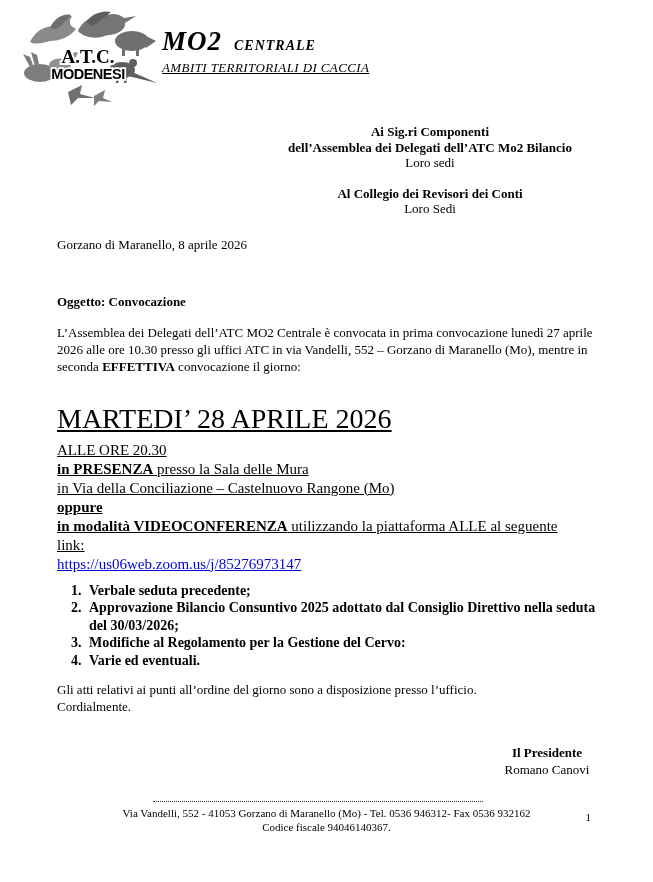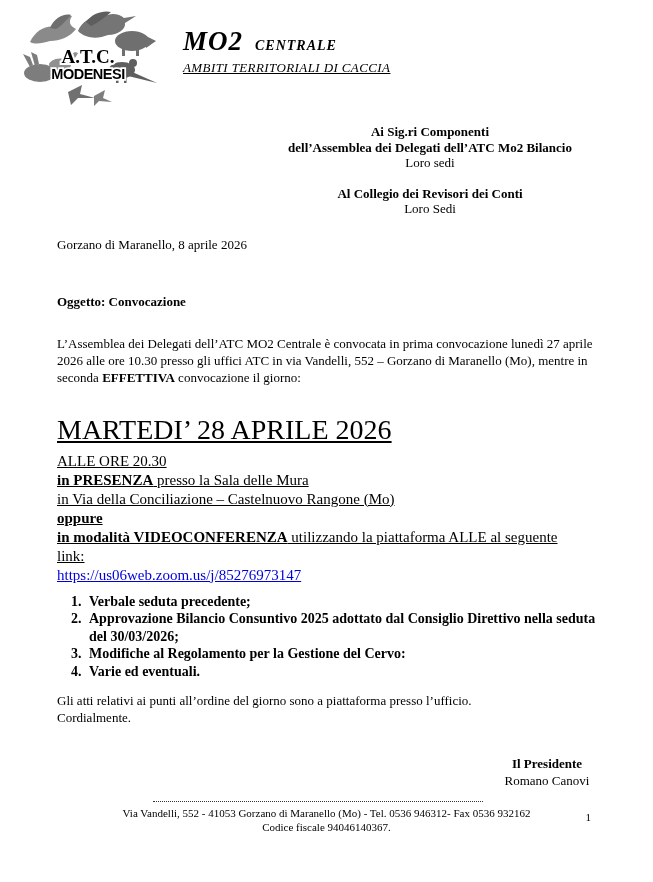--- a/index.html
+++ b/index.html
@@ -11,34 +11,34 @@
     font-family:"Liberation Serif", serif;
     color:#000;
     overflow:hidden;
   }
   .b{font-weight:bold;}
   .u{text-decoration:underline;}
 
   
   .hdr{display:flex;align-items:flex-start;padding:8px 0 0 16px;height:102px;}
   .logo{width:142px;height:100px;flex:0 0 auto;}
-  .brand{margin-left:25px;padding-top:18px;}
+  .brand{margin-left:4px;padding-top:18px;}
   .brand-line{white-space:nowrap;}
   .brand-mo2{font-size:27px;font-weight:bold;font-style:italic;letter-spacing:1px;}
   .brand-centrale{font-size:14px;font-weight:bold;font-style:italic;margin-left:8px;letter-spacing:1px;}
   .brand-sub{font-size:13px;font-style:italic;text-decoration:underline;margin-top:3px;letter-spacing:0.4px;}
 
   
   .recipients{margin:14px 0 11px 207px;width:446px;text-align:center;font-size:13px;line-height:15.5px;}
   .recipients .spacer{height:15px;}
 
   .content{margin-left:57px;margin-right:53px;}
   .dateline{margin-top:20px;font-size:13px;}
   .subject{margin-top:41px;font-size:13px;}
-  .intro{margin:25px 0 0 0;font-size:13px;line-height:17px;}
+  .intro{margin:14px 0 0 0;font-size:13px;line-height:17px;}
 
   .announce{margin-top:26px;text-align:left;}
   .announce .big{font-size:28px;line-height:36px;margin-bottom:4px;}
   .announce .ln{font-size:15px;line-height:19px;}
   .announce a{color:var(--link,#0000dd);}
 
   .agenda-intro{margin-top:12px;font-size:13px;}
   ol.agenda{margin:8px 0 0 0;padding-left:28px;font-size:14px;font-weight:bold;line-height:17.5px;}
   ol.agenda li{padding-left:4px;margin:0;}
 
@@ -142,21 +142,21 @@
     </section>
 
     <ol class="agenda">
       <li>Verbale seduta precedente;</li>
       <li>Approvazione Bilancio Consuntivo 2025 adottato dal Consiglio Direttivo nella seduta del 30/03/2026;</li>
       <li>Modifiche al Regolamento per la Gestione del Cervo:</li>
       <li>Varie ed eventuali.</li>
     </ol>
 
     <div class="closing">
-      <div>Gli atti relativi ai punti all’ordine del giorno sono a piattaforma presso l’ufficio.</div>
+      <div>Gli atti relativi ai punti all’ordine del giorno sono a disposizione presso l’ufficio.</div>
       <div>Cordialmente.</div>
     </div>
 
     <div class="signature">
       <div class="b">Il Presidente</div>
       <div>Romano Canovi</div>
     </div>
   </div>
 
   <footer class="footer">

